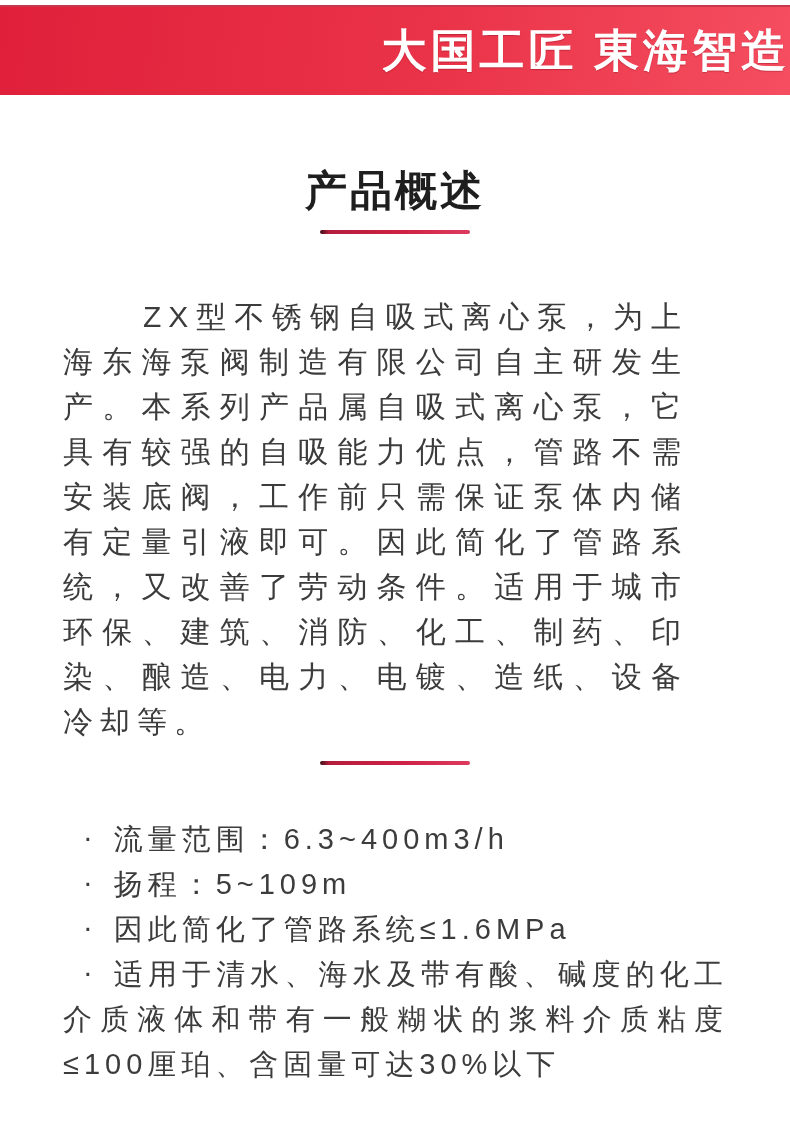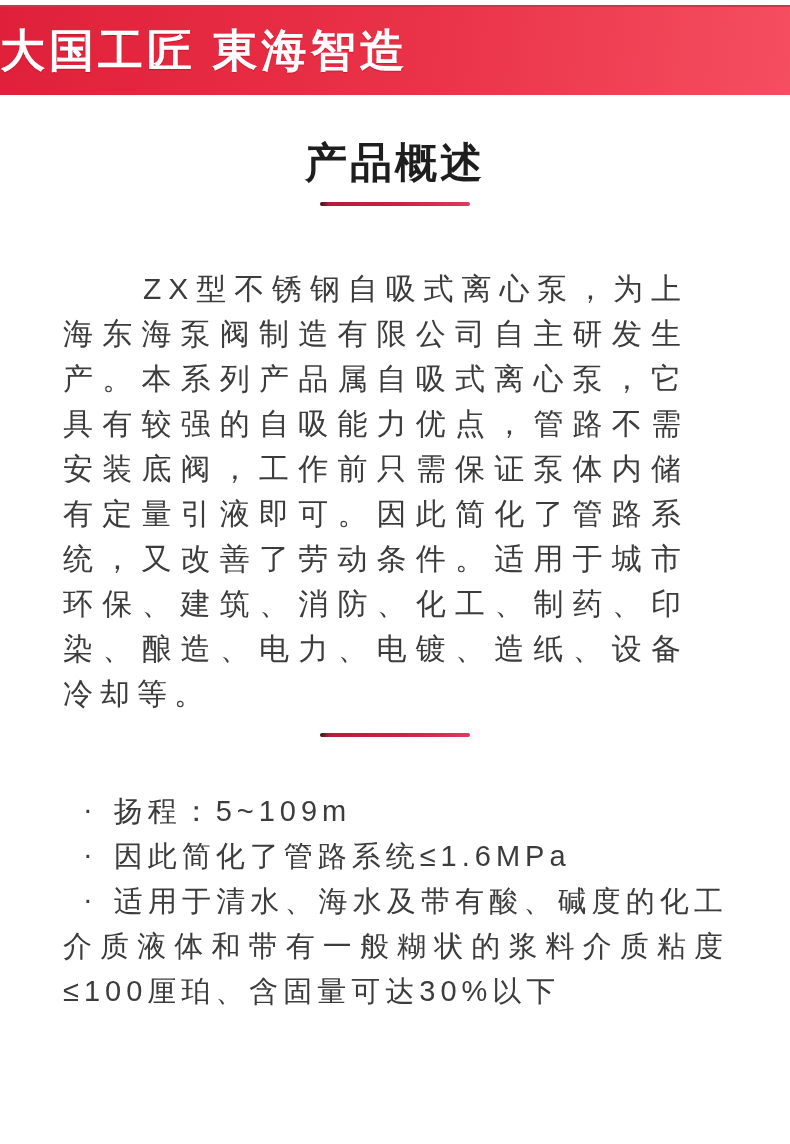--- a/index.html
+++ b/index.html
@@ -19,32 +19,33 @@
     font-family:"Liberation Sans","DejaVu Sans",sans-serif;
     overflow-x:hidden;
   }
   .banner{
     margin-top:5px;
     height:90px;
     border-top:2px solid var(--banner-topline);
     background:linear-gradient(97deg,var(--banner-left) 0%,#ea3348 55%,var(--banner-right) 100%);
     display:flex;
     align-items:center;
-    justify-content:flex-start;
+    justify-content:flex-end;
+    padding-left:36px;
   }
   .banner-title{
     color:#ffffff;
     font-size:45px;
     font-weight:bold;
     letter-spacing:4px;
     white-space:pre;
     text-shadow:0 1px 1px rgba(120,10,25,.35);
   }
   .section-title{
-    margin-top:46px;
+    margin-top:74px;
     text-align:center;
     font-size:42px;
     font-weight:bold;
     letter-spacing:3px;
     color:var(--title-text);
     line-height:1.05;
   }
   .title-underline{
     width:150px;
     height:4px;
@@ -93,20 +94,23 @@
   <h2 class="section-title">产品概述</h2>
   <div class="title-underline"></div>
   <p class="overview-paragraph">ZX型不锈钢自吸式离心泵，为上海东海泵阀制造有限公司自主研发生产。本系列产品属自吸式离心泵，它具有较强的自吸能力优点，管路不需安装底阀，工作前只需保证泵体内储有定量引液即可。因此简化了管路系统，又改善了劳动条件。适用于城市环保、建筑、消防、化工、制药、印染、酿造、电力、电镀、造纸、设备冷却等。</p>
 </section>
 
 <section>
   <div class="title-underline"></div>
 
   <div class="conditions-list">
     <div class="condition-item">
+      <span class="bullet">·</span><span>流量范围：6.3~400m3/h</span>
+    </div>
+    <div class="condition-item">
       <span class="bullet">·</span><span>扬程：5~109m</span>
     </div>
     <div class="condition-item">
       <span class="bullet">·</span><span>因此简化了管路系统≤1.6MPa</span>
     </div>
     <div class="condition-item">
       <span class="bullet">·</span><span>适用于清水、海水及带有酸、碱度的化工介质液体和带有一般糊状的浆料介质粘度≤100厘珀、含固量可达30%以下</span>
     </div>
   </div>
 </section>

